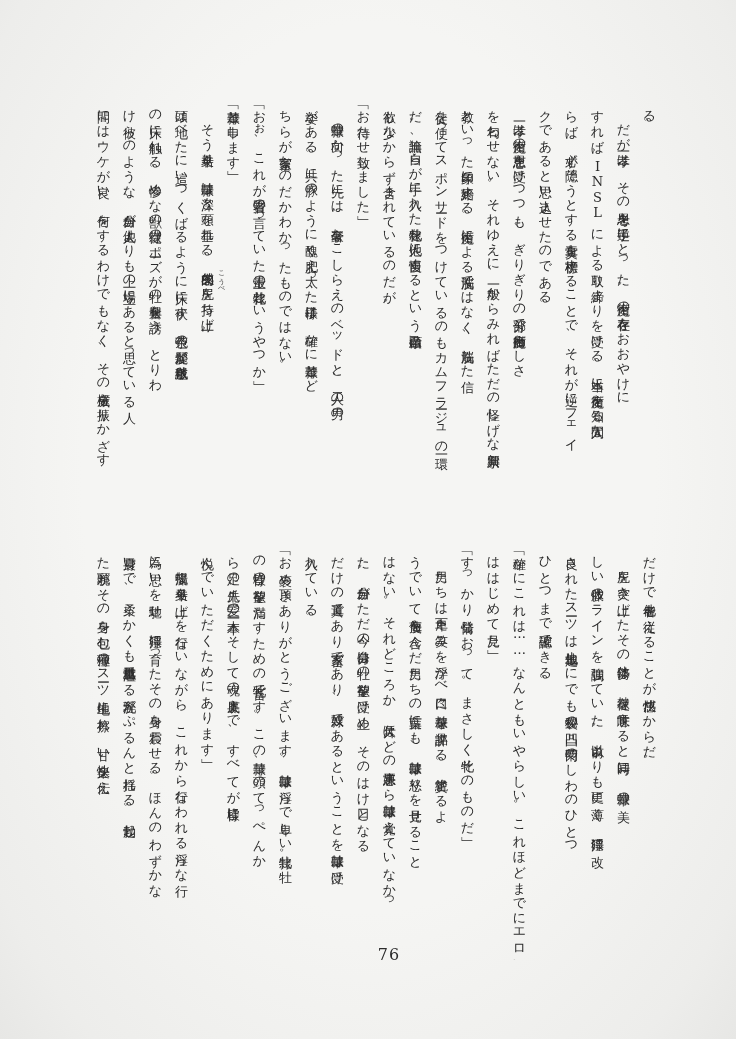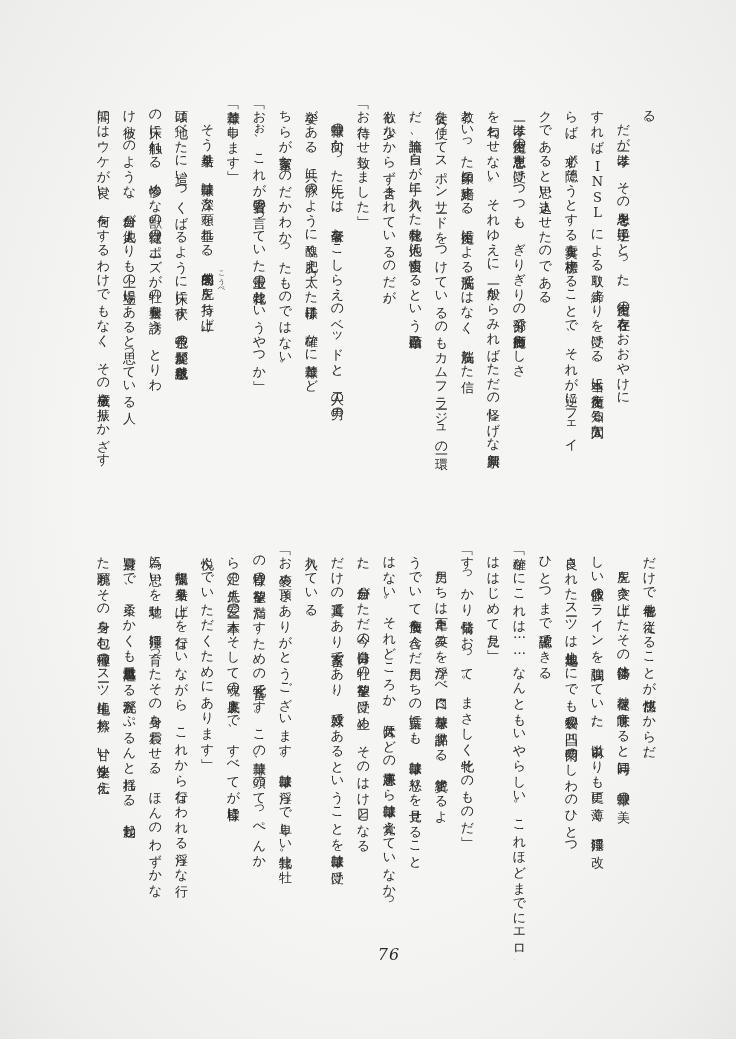--- a/index.html
+++ b/index.html
@@ -58,21 +58,20 @@
     color: #3a3a3a;
   }
   .page-number {
     position: absolute;
     top: 945px;
     left: 389px;
     transform: translateX(-50%);
     font-size: 16px;
     letter-spacing: 1px;
     color: #2b2b2b;
-    font-style: italic;
   }
 </style>
 </head>
 <body>
 
 <div class="page">
 
   <div class="vblock block-top">
     <p>る。</p>
     <p>　だが一孝は、その思考を逆手にとった。魔術の存在をおおやけに</p>

